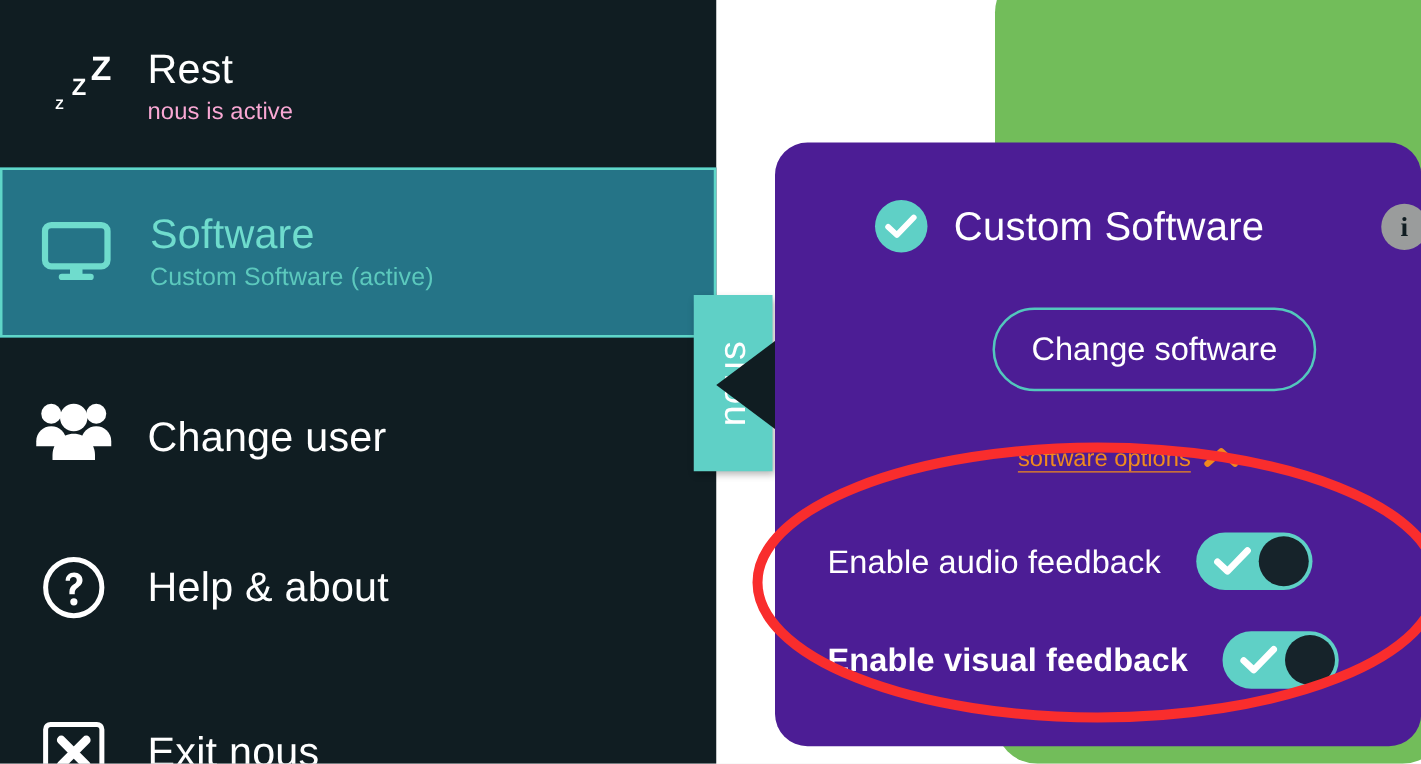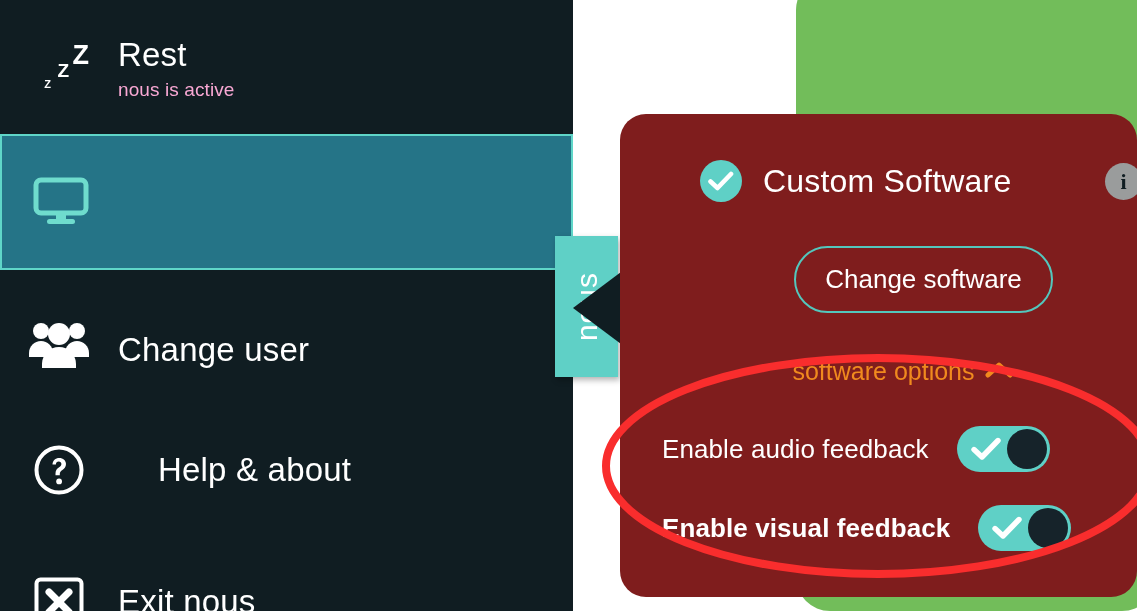--- a/index.html
+++ b/index.html
@@ -43,21 +43,21 @@
   #nav-software {
     top: 134px; height: 136px;
     background: #257487;
     border: 2px solid #5fd6c8;
   }
   #nav-software .nav-title { color: #6fdccd; font-size: 33px; }
   #nav-software .nav-sub  { color: #5cc9bd; font-size: 20px; }
   #nav-software .nav-icon { color: #6fdccd; }
 
   #nav-changeuser { top: 305px; height: 64px; align-items: flex-end; }
-  #nav-help       { top: 440px; height: 60px; gap: 40px; }
+  #nav-help       { top: 440px; height: 60px; }
   #nav-exit       { top: 572px; height: 60px; }
 
   
   .zzz { position: relative; width: 64px; height: 56px; }
   .zzz span { position: absolute; font-weight: 700; color: #ffffff; font-family: "Liberation Sans", sans-serif; }
   .zzz .z1 { font-size: 27px; right: 2px;  top: -2px; }
   .zzz .z2 { font-size: 19px; right: 22px; top: 18px; }
   .zzz .z3 { font-size: 11px; right: 40px; top: 36px; }
 
   
@@ -82,21 +82,21 @@
     background: #72bd5a;
     border-radius: 34px;
     z-index: 2;
   }
 
   
   .popup-wrap { position: absolute; left: 573px; top: 114px; width: 564px; height: 483px; z-index: 6; }
   .popup {
     position: absolute; left: 47px; top: 0;
     width: 517px; height: 483px;
-    background: #7f1d1d;
+    background: #4c1d95;
     border-radius: 26px;
   }
   .popup-tail {
     position: absolute; left: 0px; top: 155px;
     width: 0; height: 0;
     border-top: 39px solid transparent;
     border-bottom: 39px solid transparent;
     border-right: 52px solid #101d22;
   }
 
@@ -134,22 +134,22 @@
     display: flex; align-items: center; justify-content: center;
     cursor: pointer;
   }
 
   .options-link {
     position: absolute; left: 0; top: 243px; width: 517px;
     display: flex; align-items: center; justify-content: center;
     gap: 10px; cursor: pointer;
   }
   .options-link .lbl {
-    color: #f08a1e; font-size: 25px;
-    text-underline-offset: 4px; margin-left: 48px;
+    color: #f08a1e; font-size: 19px;
+    text-decoration: underline; text-underline-offset: 4px; margin-left: 48px;
   }
   .chev-up { display: block; }
 
   .opt-row {
     position: absolute; left: 42px; width: 437px; height: 46px;
     display: flex; align-items: center;  gap: 28px;
   }
   #opt-audio  { top: 312px; }
   #opt-visual { top: 391px; font-weight: bold; }
   .opt-label { font-size: 26px; color: #ffffff; letter-spacing: .1px; }
@@ -194,20 +194,24 @@
       </div>
     </div>
 
     <div class="nav-item" id="nav-software">
       <div class="nav-icon">
         <svg width="56" height="50" viewBox="0 0 56 50" fill="none" aria-hidden="true">
           <rect x="3" y="3" width="50" height="33" rx="5" stroke="#6fdccd" stroke-width="5"></rect>
           <rect x="23" y="37" width="10" height="7" fill="#6fdccd"></rect>
           <rect x="14" y="42" width="28" height="5" rx="2.5" fill="#6fdccd"></rect>
         </svg>
+      </div>
+      <div class="nav-text">
+        <div class="nav-title">Software</div>
+        <div class="nav-sub">Custom Software (active)</div>
       </div>
     </div>
 
     <div class="nav-item" id="nav-changeuser">
       <div class="nav-icon">
         <svg width="62" height="50" viewBox="0 0 62 50" fill="#ffffff" aria-hidden="true">
           <circle cx="13" cy="12" r="8"></circle>
           <path d="M1 34c0-7 5.5-12 12-12s12 5 12 12v4H1z"></path>
           <circle cx="49" cy="12" r="8"></circle>
           <path d="M37 34c0-7 5.5-12 12-12s12 5 12 12v4H37z"></path>

